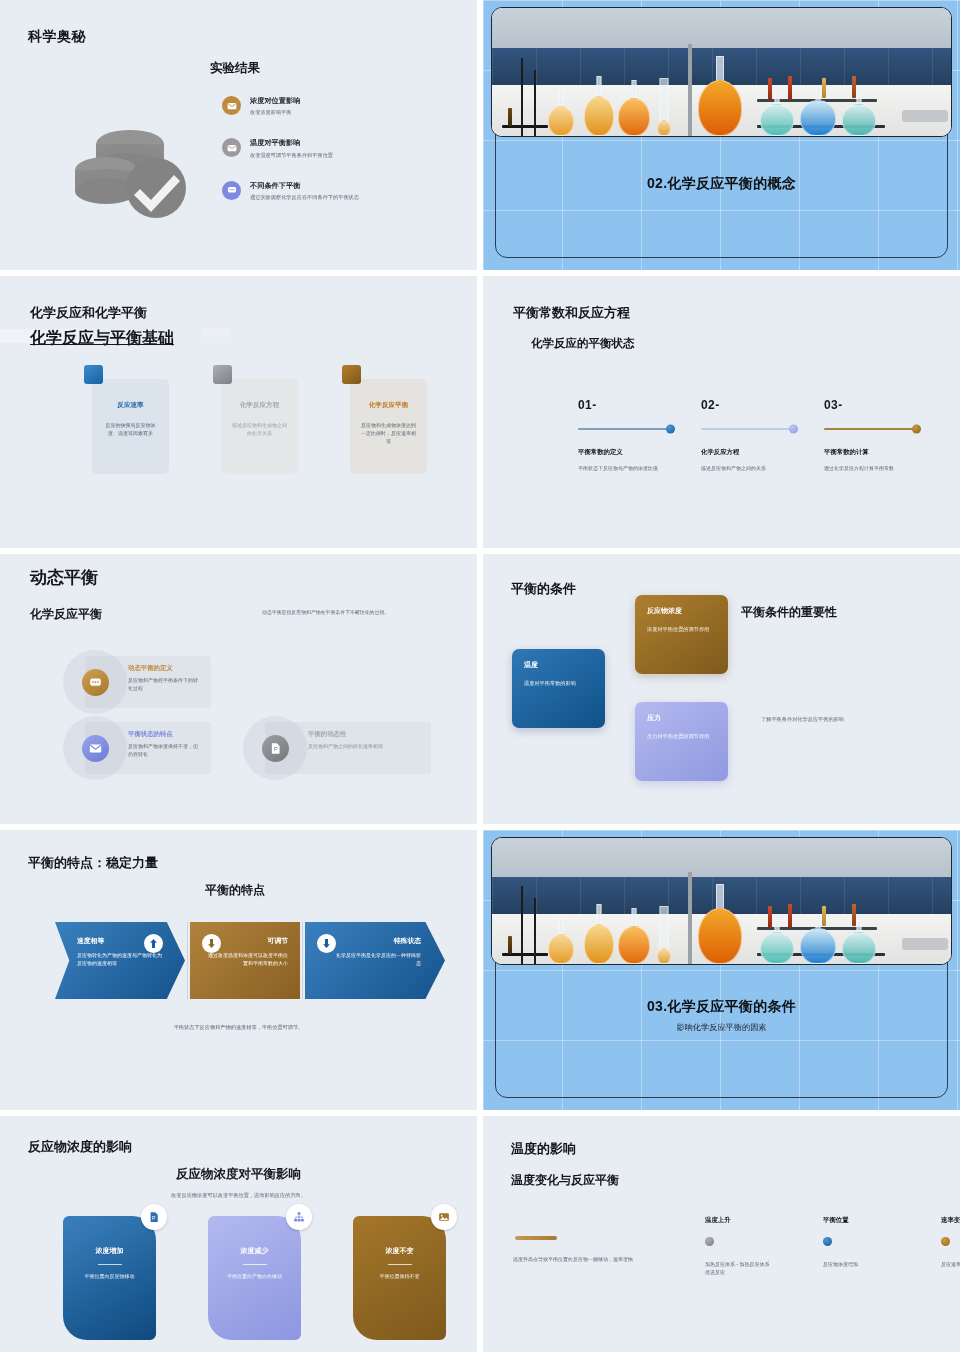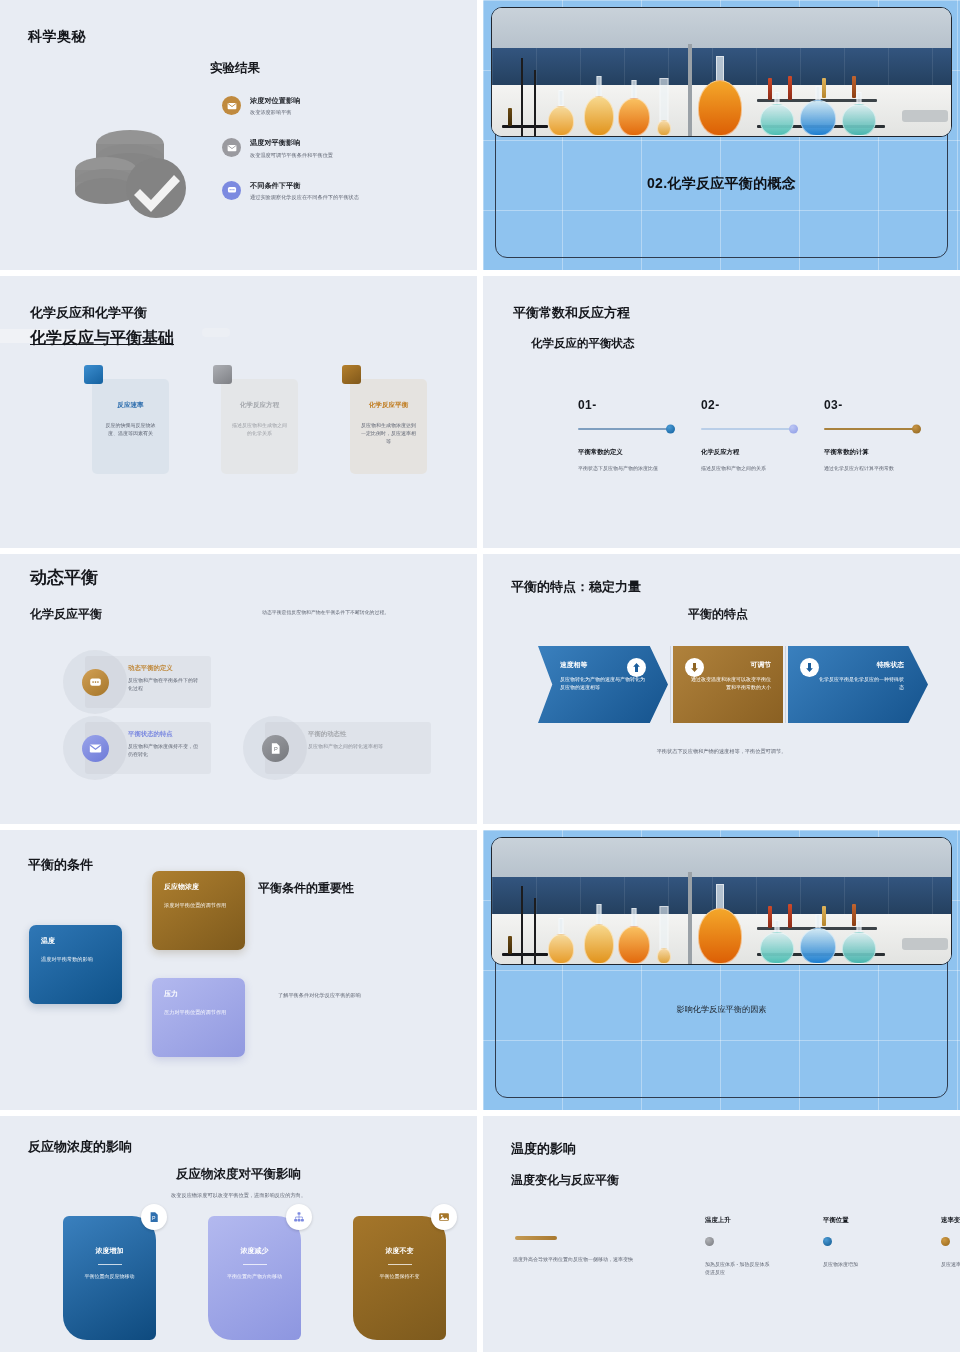--- a/index.html
+++ b/index.html
@@ -390,20 +390,42 @@
               </svg>
           </span>
         </span>
         <div class="eq-h" style="color:#a6a9ae">平衡的动态性</div>
         <div class="eq-p" style="color:#8c9099">反应物和产物之间的转化速率相等</div>
       </div>
     </div>
   </div>
 
   <div class="slide">
+    <div class="s-title s5-title">平衡的条件</div>
+    <div class="s-sub s5-sub">平衡条件的重要性</div>
+
+    <div class="cond" style="left:29px; top:95px; width:93px; height:79px; background:linear-gradient(145deg,#2f77b6,#0f5289); box-shadow:0 3px 8px rgba(20,50,90,.22)">
+      <div class="cond-h">温度</div>
+      <div class="cond-p">温度对平衡常数的影响</div>
+    </div>
+
+    <div class="cond" style="left:152px; top:41px; width:93px; height:79px; background:linear-gradient(145deg,#ae7f2f,#7e5a1c); box-shadow:0 3px 8px rgba(90,65,20,.22)">
+      <div class="cond-h">反应物浓度</div>
+      <div class="cond-p">浓度对平衡位置的调节作用</div>
+    </div>
+
+    <div class="cond" style="left:152px; top:148px; width:93px; height:79px; background:linear-gradient(145deg,#b3b9ef,#9199e0); box-shadow:0 3px 8px rgba(80,90,170,.2)">
+      <div class="cond-h">压力</div>
+      <div class="cond-p">压力对平衡位置的调节作用</div>
+    </div>
+
+    <div class="s5-note">了解平衡条件对化学反应平衡的影响</div>
+  </div>
+
+  <div class="slide">
     <div class="s-title s6-title">平衡的特点：稳定力量</div>
     <div class="s-sub s6-sub">平衡的特点</div>
 
     <div class="chevrow">
       <div class="chev first" style="background:linear-gradient(135deg,#3a80be,#15538d)">
         <div class="chev-h">速度相等</div>
         <div class="chev-p">反应物转化为产物的速度与产物转化为反应物的速度相等</div>
         <span class="chev-ico" style="right:22px">
           <svg viewBox="0 0 12 14">
               <path d="M6 1 L10.5 6 H8 V13 H4 V6 H1.5 Z" fill="#1b5d9b"></path>
@@ -425,42 +447,20 @@
         <div class="chev-h">特殊状态</div>
         <div class="chev-p" style="width:86px; margin-left:auto">化学反应平衡是化学反应的一种特殊状态</div>
         <span class="chev-ico" style="left:12px">
           <svg viewBox="0 0 12 14">
               <path d="M6 13 L10.5 8 H8 V1 H4 V8 H1.5 Z" fill="#1b5d9b"></path>
             </svg>
         </span>
       </div>
     </div>
     <div class="s6-note">平衡状态下反应物和产物的速度相等，平衡位置可调节。</div>
-  </div>
-
-  <div class="slide">
-    <div class="s-title s5-title">平衡的条件</div>
-    <div class="s-sub s5-sub">平衡条件的重要性</div>
-
-    <div class="cond" style="left:29px; top:95px; width:93px; height:79px; background:linear-gradient(145deg,#2f77b6,#0f5289); box-shadow:0 3px 8px rgba(20,50,90,.22)">
-      <div class="cond-h">温度</div>
-      <div class="cond-p">温度对平衡常数的影响</div>
-    </div>
-
-    <div class="cond" style="left:152px; top:41px; width:93px; height:79px; background:linear-gradient(145deg,#ae7f2f,#7e5a1c); box-shadow:0 3px 8px rgba(90,65,20,.22)">
-      <div class="cond-h">反应物浓度</div>
-      <div class="cond-p">浓度对平衡位置的调节作用</div>
-    </div>
-
-    <div class="cond" style="left:152px; top:148px; width:93px; height:79px; background:linear-gradient(145deg,#b3b9ef,#9199e0); box-shadow:0 3px 8px rgba(80,90,170,.2)">
-      <div class="cond-h">压力</div>
-      <div class="cond-p">压力对平衡位置的调节作用</div>
-    </div>
-
-    <div class="s5-note">了解平衡条件对化学反应平衡的影响</div>
   </div>
 
   <div class="slide blue">
     <div class="cover-grid"></div>
     <div class="cover-inner"></div>
     <div class="cover-photo" style="height:128px">
       <div class="lab">
         <div class="lab-back"></div>
         <div class="lab-cab"></div>
         <div class="lab-bench"></div>
@@ -504,20 +504,21 @@
           <div class="bulb" style="height:36px; background:linear-gradient(rgba(200,230,245,.8),#1f7fd0);"></div>
         </div>
         <div class="flask" style="left:350px; width:34px; height:44px;">
           <div class="neck" style="bottom:30px; height:14px;"></div>
           <div class="bulb" style="height:32px; background:linear-gradient(rgba(212,236,239,.8),#49b5ae);"></div>
         </div>
         <div class="stand" style="left:410px; bottom:14px; width:46px; height:12px; background:#c3c7c9; border-radius:3px;"></div>
       </div>
     </div>
     <div class="cover-tx" style="top:168px;">
+      <div class="cover-h">03.化学反应平衡的条件</div>
       <div class="cover-p">影响化学反应平衡的因素</div>
     </div>
   </div>
 
   <div class="slide">
     <div class="s-title s8-title">反应物浓度的影响</div>
     <div class="s-sub s8-sub">反应物浓度对平衡影响</div>
     <div class="s8-note">改变反应物浓度可以改变平衡位置，进而影响反应的方向。</div>
 
     <div class="conc-row">

